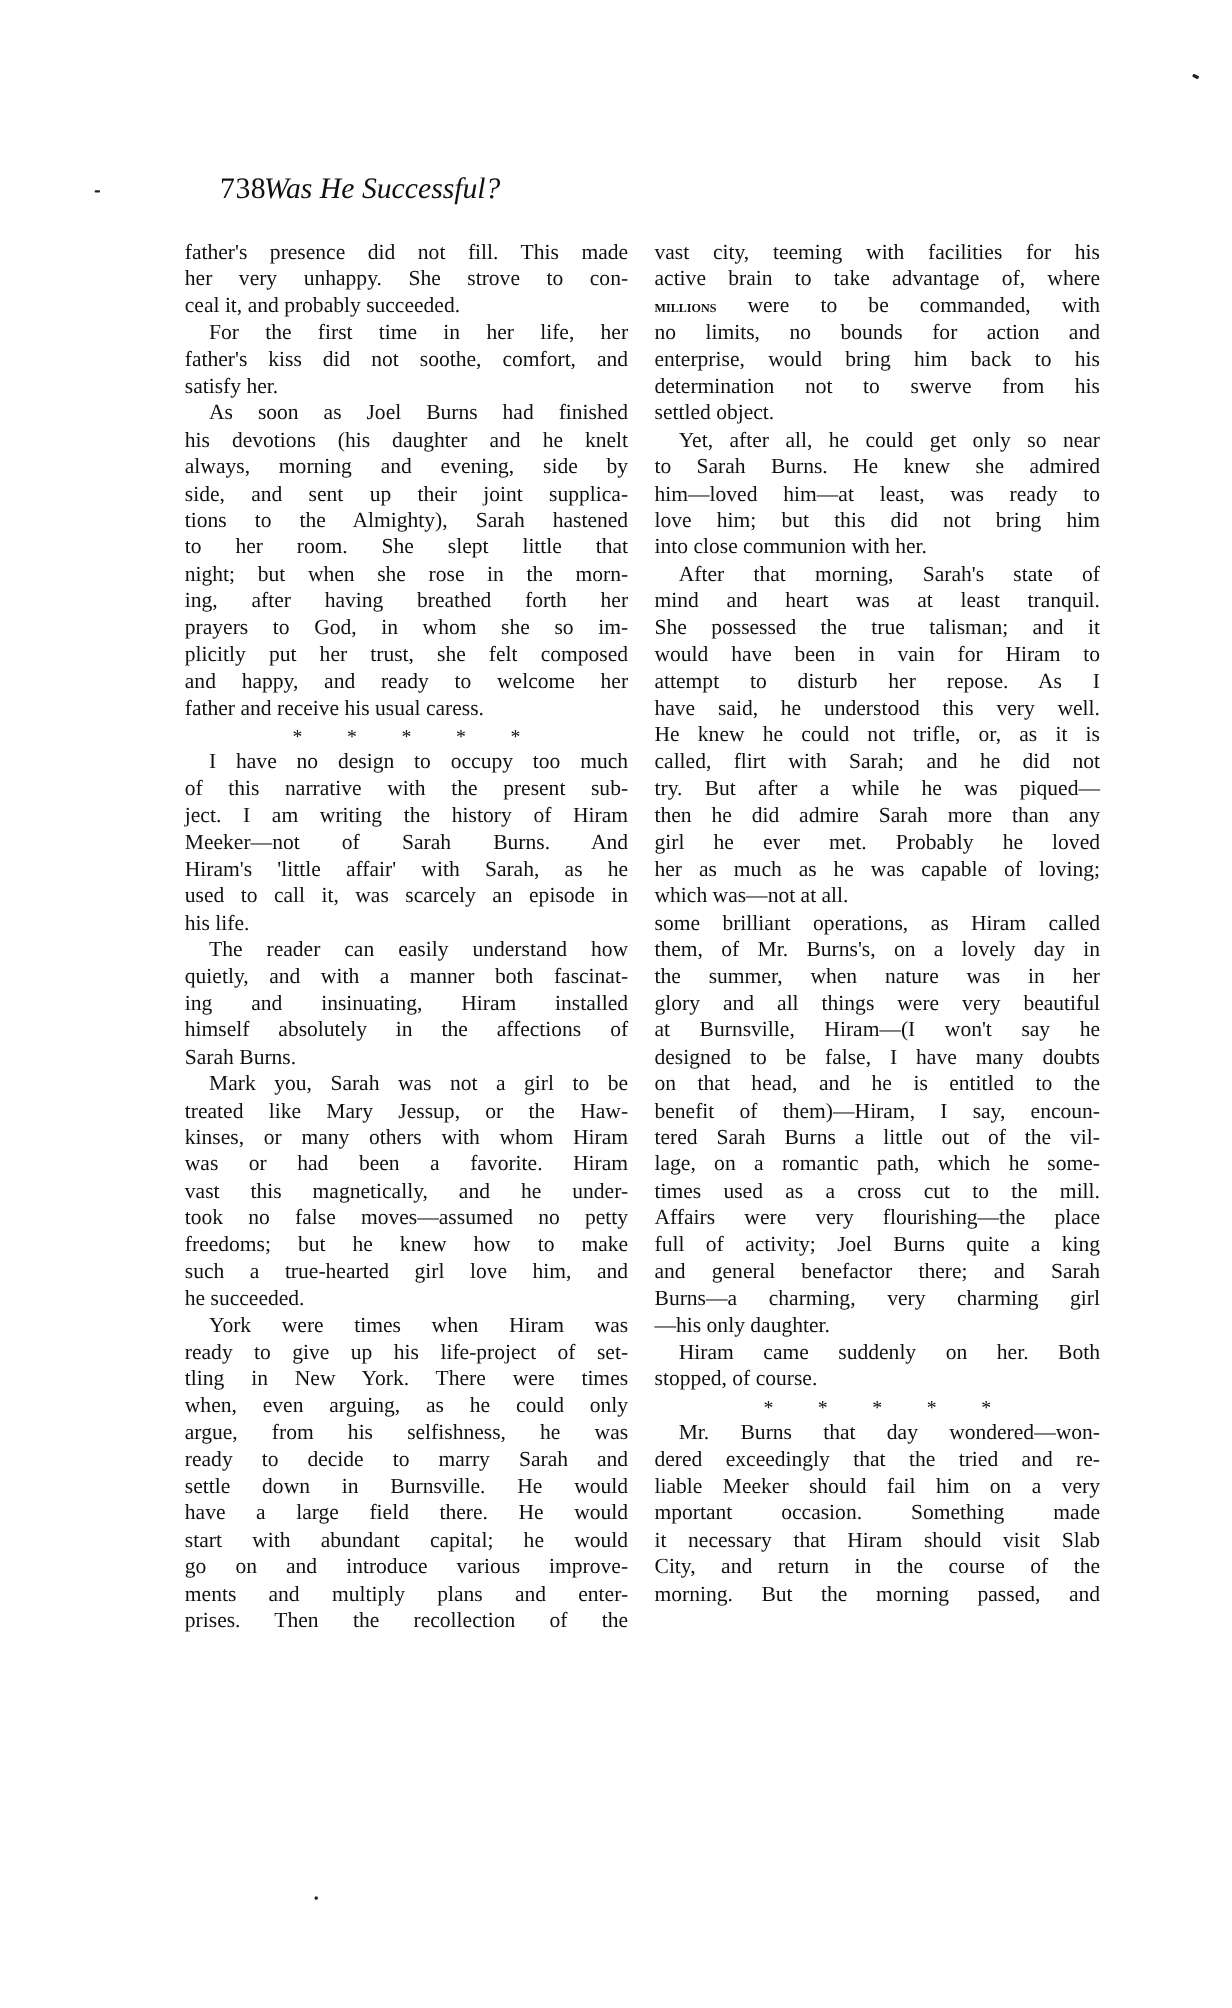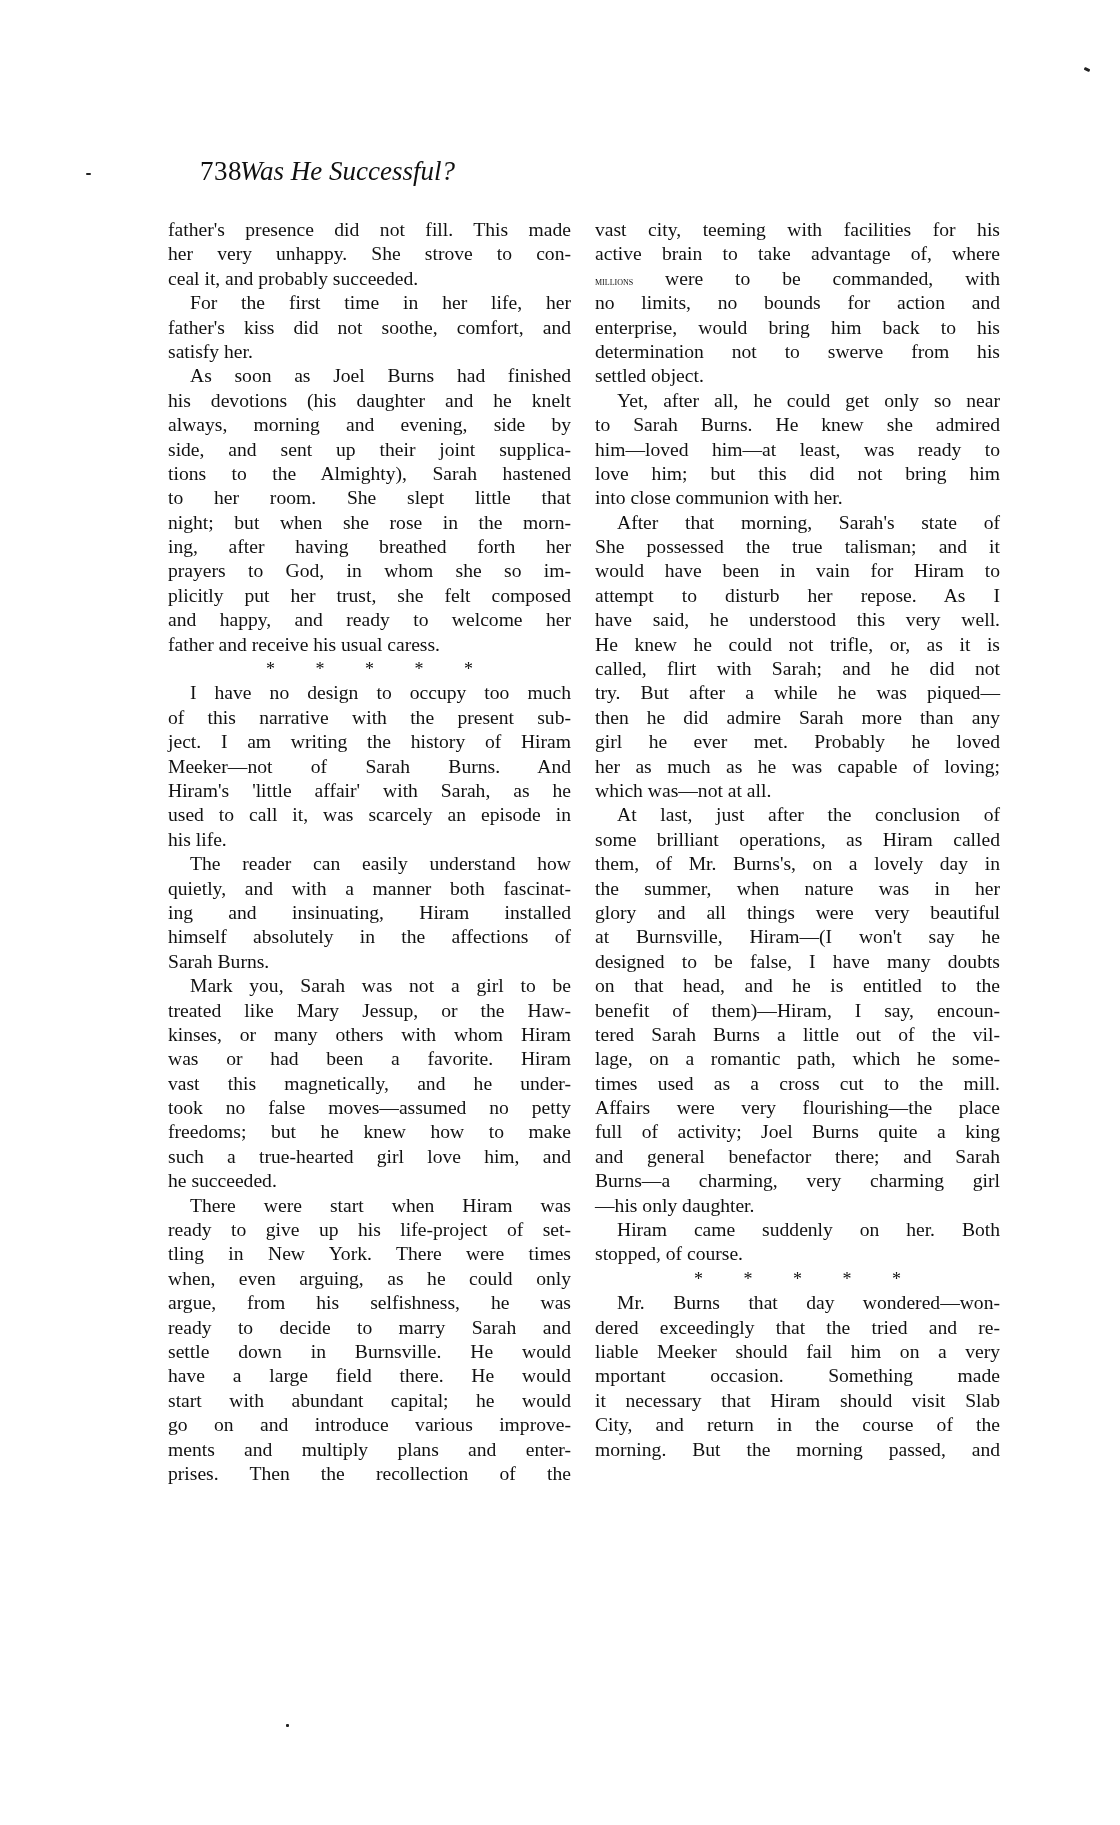--- a/index.html
+++ b/index.html
@@ -70,21 +70,22 @@
     .line.center {
       text-align: center;
       text-align-last: center;
       word-spacing: 36px;
       letter-spacing: 0;
       font-size: 18px;
     }
     .sc {
       font-variant: small-caps;
       text-transform: lowercase;
-      font-size: 12px;
+      font-size: 16px;
+      font-weight: bold;
     }
   </style>
 </head>
 <body>
 
 <div class="speck" style="left:1084px;top:68px;width:6px;height:3px;transform:rotate(25deg);"></div>
 <div class="speck" style="left:86px;top:173px;width:5px;height:2px;"></div>
 <div class="speck" style="left:286px;top:1724px;width:3px;height:3px;"></div>
 
 <header class="page-header">
@@ -126,21 +127,21 @@
     <span class="line last">Sarah Burns.</span>
     <span class="line indent">Mark you, Sarah was not a girl to be</span>
     <span class="line">treated like Mary Jessup, or the Haw-</span>
     <span class="line">kinses, or many others with whom Hiram</span>
     <span class="line">was or had been a favorite.  Hiram</span>
     <span class="line">vast this magnetically, and he under-</span>
     <span class="line">took no false moves—assumed no petty</span>
     <span class="line">freedoms; but he knew how to make</span>
     <span class="line">such a true-hearted girl love him, and</span>
     <span class="line last">he succeeded.</span>
-    <span class="line indent">There were start when Hiram was</span>
+    <span class="line indent">York were times when Hiram was</span>
     <span class="line">ready to give up his life-project of set-</span>
     <span class="line">tling in New York.  There were times</span>
     <span class="line">when, even arguing, as he could only</span>
     <span class="line">argue, from his selfishness, he was</span>
     <span class="line">ready to decide to marry Sarah and</span>
     <span class="line">settle down in Burnsville.  He would</span>
     <span class="line">have a large field there.  He would</span>
     <span class="line">start with abundant capital; he would</span>
     <span class="line">go on and introduce various improve-</span>
     <span class="line">ments and multiply plans and enter-</span>
@@ -153,32 +154,32 @@
     <span class="line">no limits, no bounds for action and</span>
     <span class="line">enterprise, would bring him back to his</span>
     <span class="line">determination not to swerve from his</span>
     <span class="line last">settled object.</span>
     <span class="line indent">Yet, after all, he could get only so near</span>
     <span class="line">to Sarah Burns.  He knew she admired</span>
     <span class="line">him—loved him—at least, was ready to</span>
     <span class="line">love him; but this did not bring him</span>
     <span class="line last">into close communion with her.</span>
     <span class="line indent">After that morning, Sarah's state of</span>
+    <span class="line">mind and heart was at least tranquil.</span>
     <span class="line">She possessed the true talisman; and it</span>
     <span class="line">would have been in vain for Hiram to</span>
     <span class="line">attempt to disturb her repose.  As I</span>
     <span class="line">have said, he understood this very well.</span>
     <span class="line">He knew he could not trifle, or, as it is</span>
     <span class="line">called, flirt with Sarah; and he did not</span>
     <span class="line">try.  But after a while he was piqued—</span>
     <span class="line">then he did admire Sarah more than any</span>
     <span class="line">girl he ever met.  Probably he loved</span>
     <span class="line">her as much as he was capable of loving;</span>
     <span class="line last">which was—not at all.</span>
-    <span class="line indent">At last, just after the conclusion of</span>
     <span class="line">some brilliant operations, as Hiram called</span>
     <span class="line">them, of Mr. Burns's, on a lovely day in</span>
     <span class="line">the summer, when nature was in her</span>
     <span class="line">glory and all things were very beautiful</span>
     <span class="line">at Burnsville, Hiram—(I won't say he</span>
     <span class="line">designed to be false, I have many doubts</span>
     <span class="line">on that head, and he is entitled to the</span>
     <span class="line">benefit of them)—Hiram, I say, encoun-</span>
     <span class="line">tered Sarah Burns a little out of the vil-</span>
     <span class="line">lage, on a romantic path, which he some-</span>

